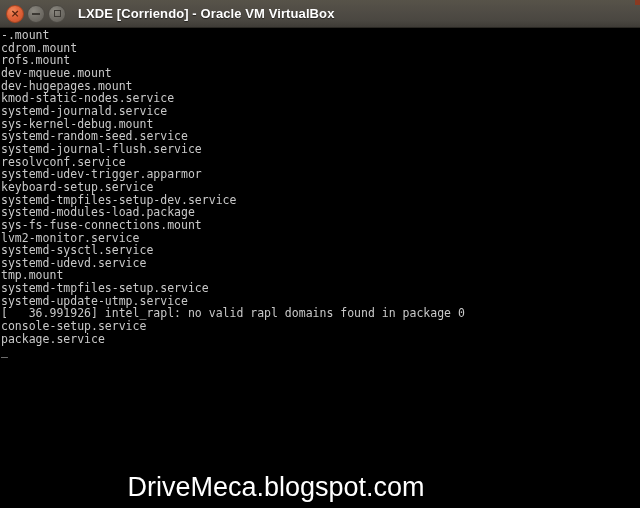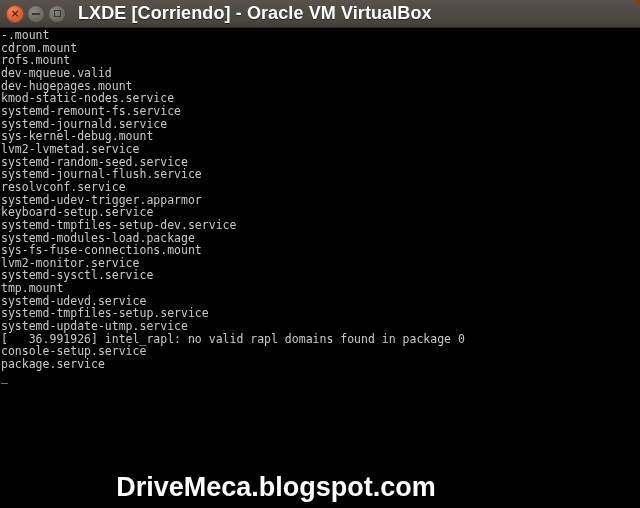--- a/index.html
+++ b/index.html
@@ -90,21 +90,21 @@
   .wbtn.min .glyph {
     width: 8px;
     height: 2px;
     background: #3b3833;
     transform: none;
   }
 
   #window-title {
     margin-left: 12px;
     color: #ffffff;
-    font-size: 18px;
+    font-size: 13px;
     font-weight: bold;
     white-space: nowrap;
     letter-spacing: 0.1px;
     text-shadow: 0 1px 1px rgba(0,0,0,0.55);
     text-align: center;
   }
 
   
   #console {
     position: absolute;
@@ -140,21 +140,21 @@
   
   #watermark {
     position: absolute;
     left: 0;
     top: 472px;
     width: 552px;
     text-align: center;
     color: #ffffff;
     font-family: "Liberation Sans", sans-serif;
     font-size: 27px;
-    font-weight: bold;
+    font-weight: normal;
     letter-spacing: 0px;
     white-space: nowrap;
   }
 </style>
 </head>
 <body>
 
 <div id="screen">
 
   <div id="titlebar">
@@ -171,39 +171,37 @@
     </div>
     <div id="window-title">LXDE [Corriendo] - Oracle VM VirtualBox</div>
     <div id="titlebar-corner"></div>
   </div>
 
   <div id="console">
     <div id="console-lines">
         <div class="cline">-.mount</div>
         <div class="cline">cdrom.mount</div>
         <div class="cline">rofs.mount</div>
-        <div class="cline">dev-mqueue.valid</div>
+        <div class="cline">dev-mqueue.mount</div>
         <div class="cline">dev-hugepages.mount</div>
         <div class="cline">kmod-static-nodes.service</div>
-        <div class="cline">systemd-remount-fs.service</div>
         <div class="cline">systemd-journald.service</div>
         <div class="cline">sys-kernel-debug.mount</div>
-        <div class="cline">lvm2-lvmetad.service</div>
         <div class="cline">systemd-random-seed.service</div>
         <div class="cline">systemd-journal-flush.service</div>
         <div class="cline">resolvconf.service</div>
         <div class="cline">systemd-udev-trigger.apparmor</div>
         <div class="cline">keyboard-setup.service</div>
         <div class="cline">systemd-tmpfiles-setup-dev.service</div>
         <div class="cline">systemd-modules-load.package</div>
         <div class="cline">sys-fs-fuse-connections.mount</div>
         <div class="cline">lvm2-monitor.service</div>
         <div class="cline">systemd-sysctl.service</div>
+        <div class="cline">systemd-udevd.service</div>
         <div class="cline">tmp.mount</div>
-        <div class="cline">systemd-udevd.service</div>
         <div class="cline">systemd-tmpfiles-setup.service</div>
         <div class="cline">systemd-update-utmp.service</div>
         <div class="cline">[   36.991926] intel_rapl: no valid rapl domains found in package 0</div>
         <div class="cline">console-setup.service</div>
         <div class="cline">package.service</div>
         <div id="cursor">_</div>
       </div>
   </div>
 
   <div id="watermark">DriveMeca.blogspot.com</div>

